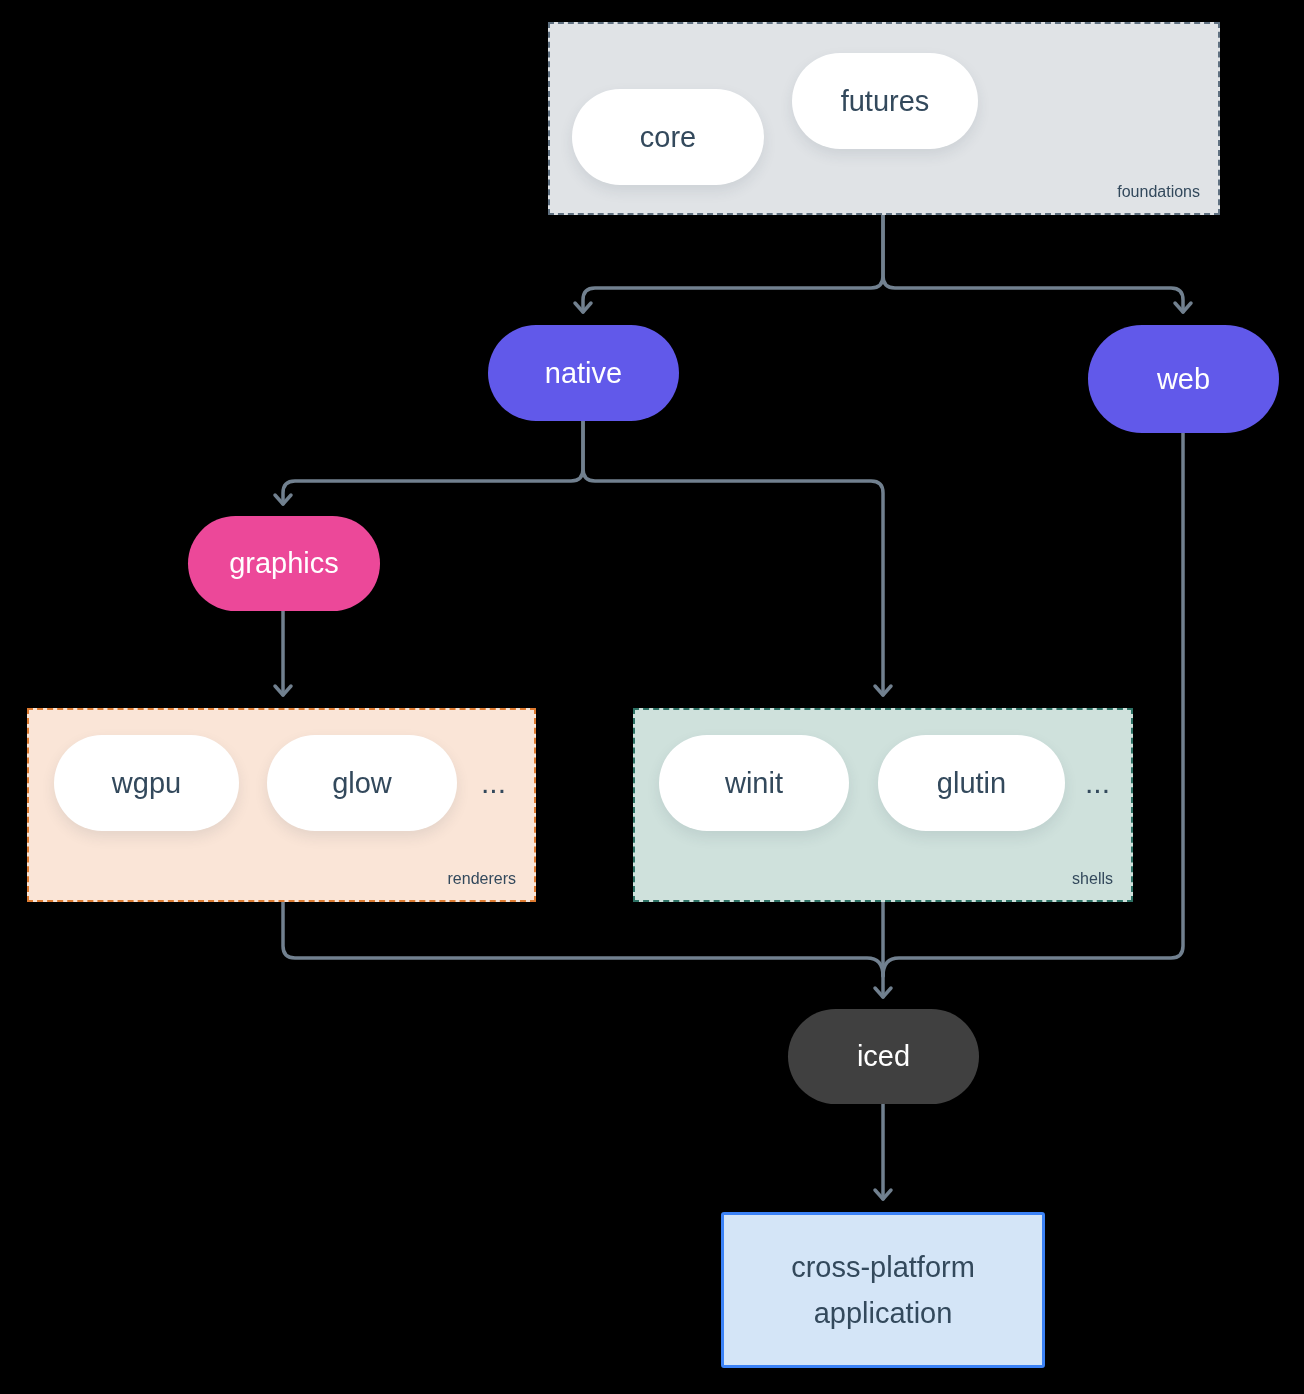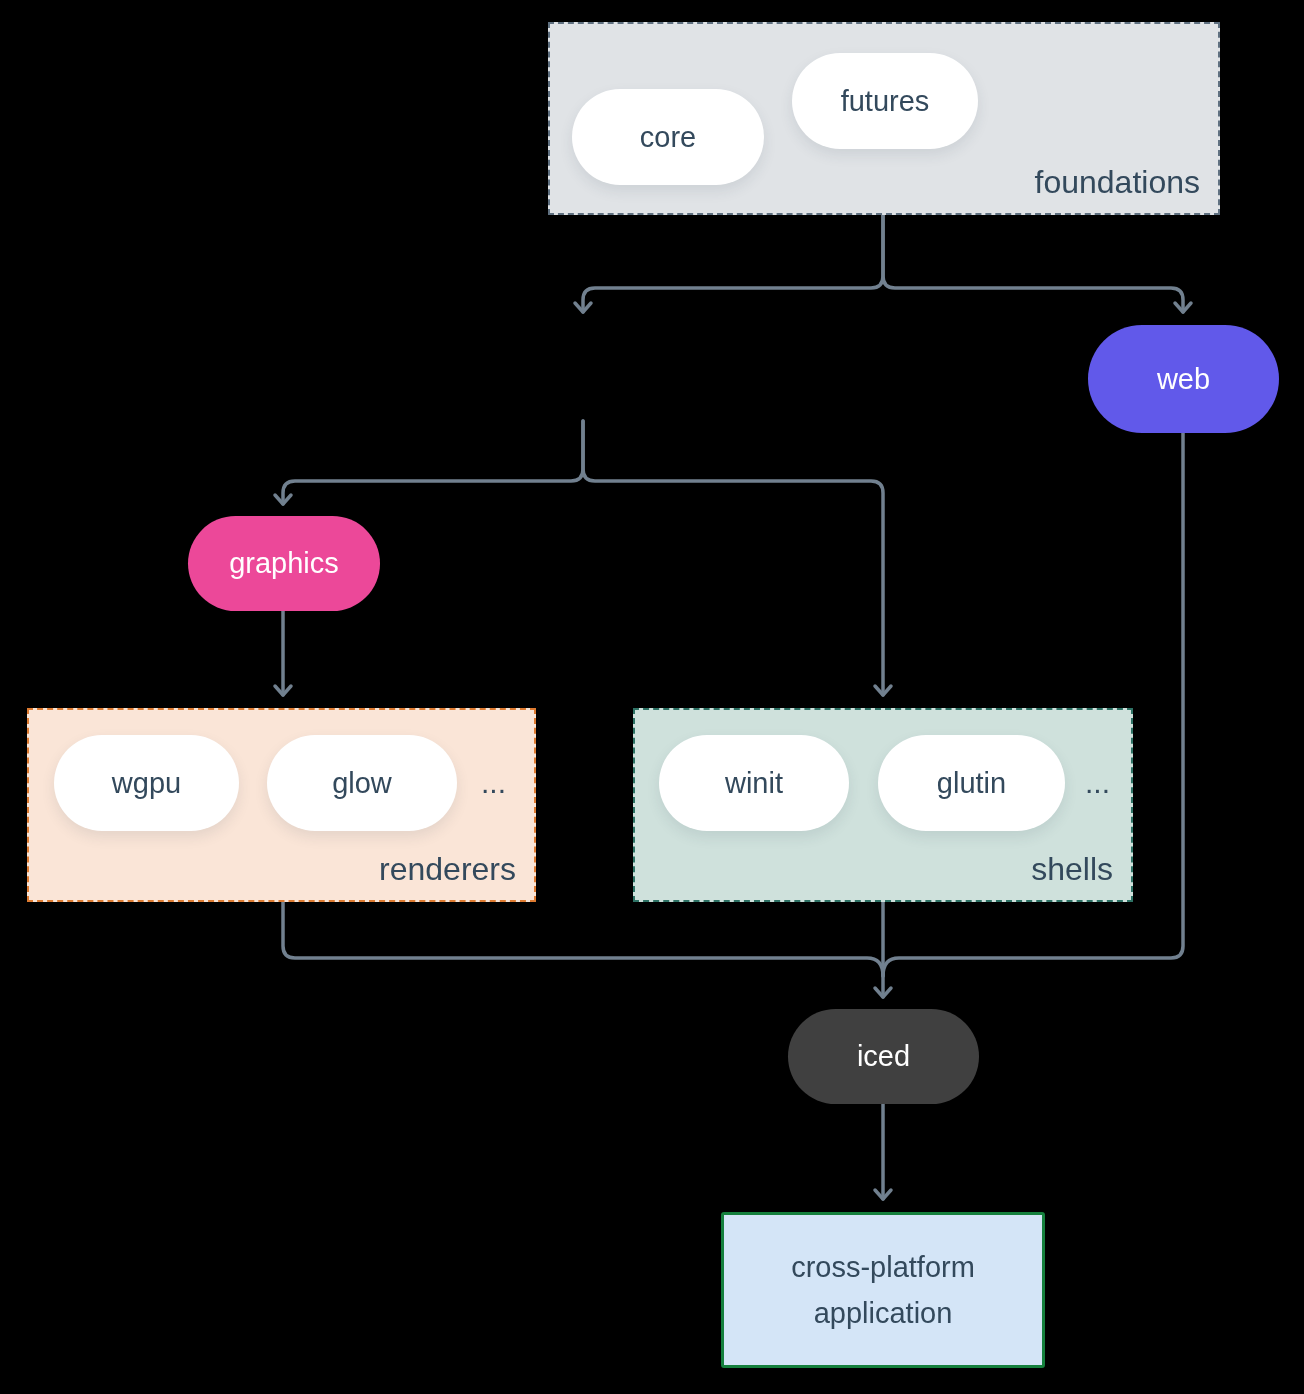--- a/index.html
+++ b/index.html
@@ -32,21 +32,21 @@
   
   .group {
     position: absolute;
     box-sizing: border-box;
     border: 2px dashed;
   }
   .group-label {
     position: absolute;
     right: 18px;
     bottom: 12px;
-    font-size: 32px;
+    font-size: 16px;
     color: #33495c;
   }
   #foundations {
     left: 548px; top: 22px; width: 672px; height: 193px;
     background: #e0e3e6;
     border-color: #5f7080;
   }
   #renderers {
     left: 27px; top: 708px; width: 509px; height: 194px;
     background: #fae5d7;
@@ -100,21 +100,21 @@
   #node-native   { left: 488px;  top: 325px;  width: 191px; height: 96px; background: #6159ea; }
   #node-web      { left: 1088px; top: 325px;  width: 191px; height: 108px; background: #6159ea; }
   #node-graphics { left: 188px;  top: 516px;  width: 192px; height: 95px; background: #ec4899; }
   #node-iced     { left: 788px;  top: 1009px; width: 191px; height: 95px; background: #404040; }
   
   #node-application {
     position: absolute;
     left: 721px; top: 1212px; width: 324px; height: 156px;
     box-sizing: border-box;
     background: #d4e5f7;
-    border: 3px solid #15803d;
+    border: 3px solid #3b82f6;
     border-radius: 3px;
     display: flex;
     align-items: center;
     justify-content: center;
     text-align: center;
     padding: 0 34px;
     font-size: 29px;
     line-height: 1.6;
     color: #33495c;
   }
@@ -140,20 +140,21 @@
     <path marker-end="url(#ah)" d="M883 902 L883 997"></path>
     <path marker-end="url(#ah)" d="M883 1104 L883 1199"></path>
   </svg>
 
   <div class="group" id="foundations">
     <div class="pill white" id="pill-core">core</div>
     <div class="pill white" id="pill-futures">futures</div>
     <div class="group-label">foundations</div>
   </div>
 
+  <div class="pill solid" id="node-native">native</div>
   <div class="pill solid" id="node-web">web</div>
 
   <div class="pill solid" id="node-graphics">graphics</div>
 
   <div class="group" id="renderers">
     <div class="pill white" id="pill-wgpu">wgpu</div>
     <div class="pill white" id="pill-glow">glow</div>
     <div class="ellipsis">...</div>
     <div class="group-label">renderers</div>
   </div>

